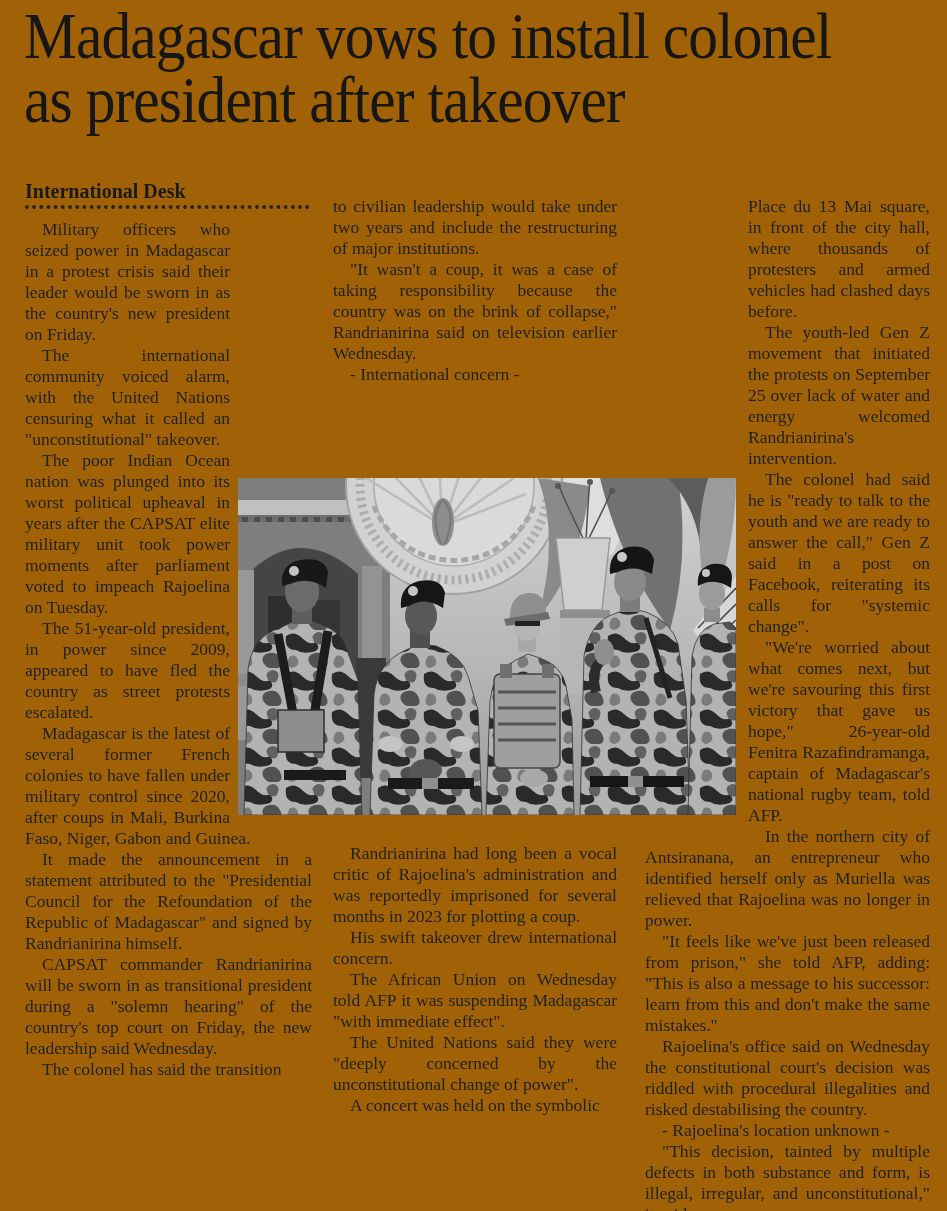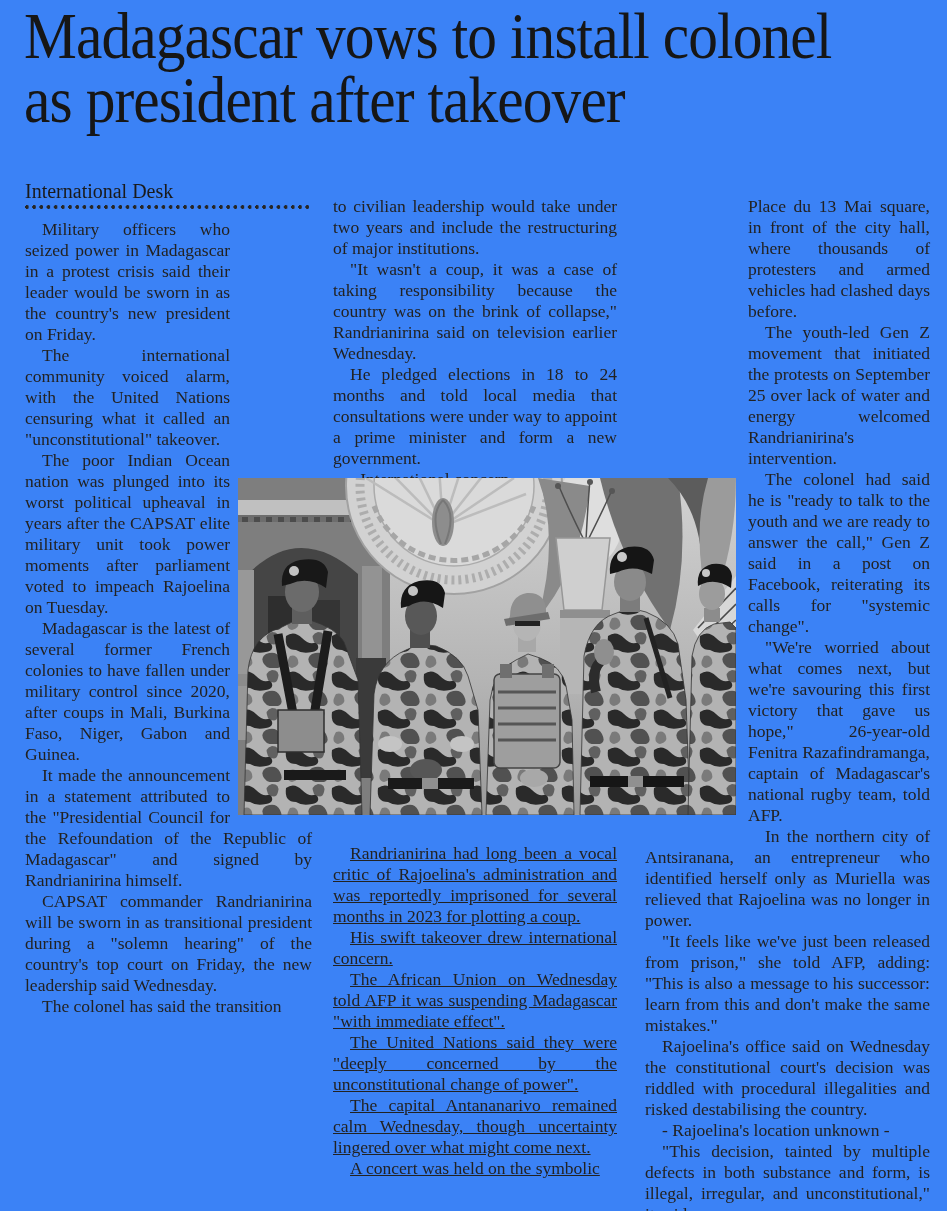--- a/index.html
+++ b/index.html
@@ -1,38 +1,38 @@
 <!DOCTYPE html>
 <html><head>
 <meta charset="utf-8">
 <style>
   html,body { margin:0; padding:0; }
   .page {
     position:relative; width:947px; height:1211px;
-    background:#3b82f6; overflow:hidden;
+    background:#a16207; overflow:hidden;
     color:#212121;
     font-family:"Liberation Serif","DejaVu Serif",serif;
   }
   .headline {
     position:absolute; left:24px; top:4px; width:1060px;
     margin:0; font-weight:400; font-size:66px; line-height:64px;
     letter-spacing:-1px; color:#161616;
     transform:scaleX(0.9); transform-origin:0 0;
     font-family:"Liberation Serif",serif;
   }
   .col {
     position:absolute; font-size:17.5px; line-height:21px;
     text-align:justify; color:#222;
   }
   .col1  { left:25px;  top:180px; width:287px; }
   .col2a { left:333px; top:172px; width:284px; }
-  .col2b { left:333px; top:843px; width:284px;text-decoration:underline; }
+  .col2b { left:333px; top:843px; width:284px; }
   .col3  { left:645px; top:172px; width:285px; }
   .kicker {
-    font-weight:400; font-size:20px; line-height:22px; color:#1a1a1a;
+    font-weight:700; font-size:20px; line-height:22px; color:#1a1a1a;
     text-align:left;
   }
   .kicker-rule {
     height:4px; margin:3px 0 10px 0;
     background-image:radial-gradient(circle at 2px 2px, #262626 1.7px, transparent 2.1px);
     background-size:7.2px 4px; background-repeat:repeat-x;
   }
   .para { margin:0; text-indent:17px; }
   .para.cont { text-indent:0;margin-top:24px; }
   .spacer-right { float:right; width:82px;  height:350px; margin-top:256px; }
@@ -51,40 +51,39 @@
   <h1 class="headline"><span>Madagascar vows to install colonel</span><br><span>as president after takeover</span></h1>
 
   <div class="col col1">
     <div class="kicker">International Desk</div>
     <div class="kicker-rule"></div>
     <div>
       <div class="spacer-right"></div>
       <p class="para">Military officers who seized power in Madagascar in a protest crisis said their leader would be sworn in as the country's new president on Friday.</p>
       <p class="para">The international community voiced alarm, with the United Nations censuring what it called an "unconstitutional" takeover.</p>
       <p class="para">The poor Indian Ocean nation was plunged into its worst political upheaval in years after the CAPSAT elite military unit took power moments after parliament voted to impeach Rajoelina on Tuesday.</p>
+      <p class="para">The 51-year-old president, in power since 2009, appeared to have fled the country as street protests escalated.</p>
       <p class="para">Madagascar is the latest of several former French colonies to have fallen under military control since 2020, after coups in Mali, Burkina Faso, Niger, Gabon and Guinea.</p>
       <p class="para">It made the announcement in a statement attributed to the "Presidential Council for the Refoundation of the Republic of Madagascar" and signed by Randrianirina himself.</p>
       <p class="para">CAPSAT commander Randrianirina will be sworn in as transitional president during a "solemn hearing" of the country's top court on Friday, the new leadership said Wednesday.</p>
       <p class="para">The colonel has said the transition</p>
     </div>
   </div>
 
   <div class="col col2a">
     <p class="para cont">to civilian leadership would take under two years and include the restructuring of major institutions.</p>
     <p class="para">"It wasn't a coup, it was a case of taking responsibility because the country was on the brink of collapse," Randrianirina said on television earlier Wednesday.</p>
-    <p class="para">He pledged elections in 18 to 24 months and told local media that consultations were under way to appoint a prime minister and form a new government.</p>
     <p class="para">- International concern -</p>
   </div>
 
   <div class="col col2b">
     <p class="para">Randrianirina had long been a vocal critic of Rajoelina's administration and was reportedly imprisoned for several months in 2023 for plotting a coup.</p>
     <p class="para">His swift takeover drew international concern.</p>
     <p class="para">The African Union on Wednesday told AFP it was suspending Madagascar "with immediate effect".</p>
     <p class="para">The United Nations said they were "deeply concerned by the unconstitutional change of power".</p>
-    <p class="para">The capital Antananarivo remained calm Wednesday, though uncertainty lingered over what might come next.</p>
     <p class="para">A concert was held on the symbolic</p>
   </div>
 
   <div class="col col3">
     <div class="spacer-left"></div>
     <p class="para cont">Place du 13 Mai square, in front of the city hall, where thousands of protesters and armed vehicles had clashed days before.</p>
     <p class="para">The youth-led Gen Z movement that initiated the protests on September 25 over lack of water and energy welcomed Randrianirina's intervention.</p>
     <p class="para">The colonel had said he is "ready to talk to the youth and we are ready to answer the call," Gen Z said in a post on Facebook, reiterating its calls for "systemic change".</p>
     <p class="para">"We're worried about what comes next, but we're savouring this first victory that gave us hope," 26-year-old Fenitra Razafindramanga, captain of Madagascar's national rugby team, told AFP.</p>
     <p class="para">In the northern city of Antsiranana, an entrepreneur who identified herself only as Muriella was relieved that Rajoelina was no longer in power.</p>

